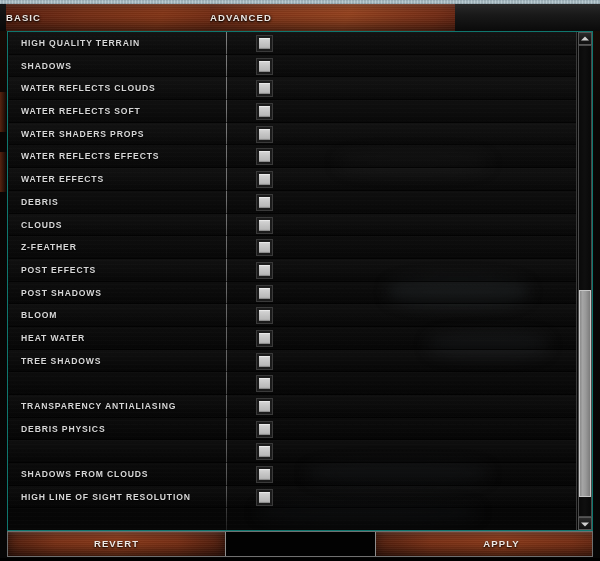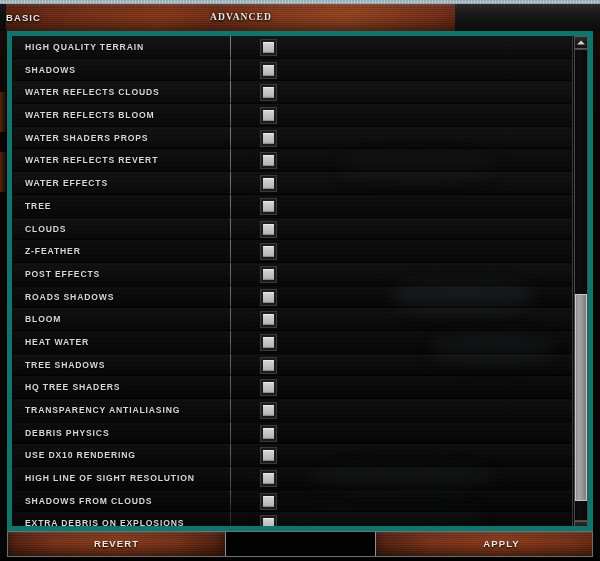--- a/index.html
+++ b/index.html
@@ -56,21 +56,21 @@
     height: 27px;
     overflow: hidden;
   }
   .tab .slab {
     position: absolute;
     top: 0; bottom: 0;
     left: -26px; right: -26px;
     transform: skewX(-24deg);
   }
   .tab-basic { left: 6px;  width: 240px; }
-  .tab-adv   { left: 210px; width: 245px; font-family: Liberation Serif, serif; }
+  .tab-adv   { left: 210px; width: 245px; }
 
   .tab-basic .slab {
     background:
       linear-gradient(to bottom,
         rgba(255,255,255,0.16) 0%,
         rgba(255,255,255,0.03) 12%,
         rgba(0,0,0,0.0) 30%,
         rgba(0,0,0,0.30) 100%),
       linear-gradient(to right, #5b1f10 0%, #7e3217 35%, #8e3a19 62%, #6a2613 100%);
     box-shadow: inset 0 0 14px rgba(0,0,0,0.55);
@@ -120,21 +120,21 @@
     position: absolute;
     top: 0; left: 448px; width: 160px; height: 27px;
     background: linear-gradient(to bottom, #2a2a2a 0%, #191919 40%, #0a0a0a 100%);
   }
 
   
   .panel {
     position: absolute;
     left: 7px; top: 31px;
     width: 586px; height: 500px;
-    border: 5px solid #0f766e;
+    border: 1px solid #0f766e;
     box-sizing: border-box;
     background: #080808;
     overflow: hidden;
   }
   .panel-inner {
     position: absolute;
     left: 0; top: 0;
     right: 0; bottom: 0;
     background:
       repeating-linear-gradient(
@@ -421,53 +421,53 @@
           <div class="rowbg"></div>
           <div class="rowline"></div>
           <div class="label">WATER REFLECTS CLOUDS</div>
           <div class="cb-wrap">
             <div class="cb"></div>
           </div>
         </div>
         <div class="row alt">
           <div class="rowbg"></div>
           <div class="rowline"></div>
-          <div class="label">WATER REFLECTS BLOOM</div>
+          <div class="label">WATER REFLECTS SOFT</div>
           <div class="cb-wrap">
             <div class="cb"></div>
           </div>
         </div>
         <div class="row">
           <div class="rowbg"></div>
           <div class="rowline"></div>
           <div class="label">WATER SHADERS PROPS</div>
           <div class="cb-wrap">
             <div class="cb"></div>
           </div>
         </div>
         <div class="row alt">
           <div class="rowbg"></div>
           <div class="rowline"></div>
-          <div class="label">WATER REFLECTS REVERT</div>
+          <div class="label">WATER REFLECTS EFFECTS</div>
           <div class="cb-wrap">
             <div class="cb"></div>
           </div>
         </div>
         <div class="row">
           <div class="rowbg"></div>
           <div class="rowline"></div>
           <div class="label">WATER EFFECTS</div>
           <div class="cb-wrap">
             <div class="cb"></div>
           </div>
         </div>
         <div class="row alt">
           <div class="rowbg"></div>
           <div class="rowline"></div>
-          <div class="label">TREE</div>
+          <div class="label">DEBRIS</div>
           <div class="cb-wrap">
             <div class="cb"></div>
           </div>
         </div>
         <div class="row">
           <div class="rowbg"></div>
           <div class="rowline"></div>
           <div class="label">CLOUDS</div>
           <div class="cb-wrap">
             <div class="cb"></div>
@@ -485,21 +485,21 @@
           <div class="rowbg"></div>
           <div class="rowline"></div>
           <div class="label">POST EFFECTS</div>
           <div class="cb-wrap">
             <div class="cb"></div>
           </div>
         </div>
         <div class="row alt">
           <div class="rowbg"></div>
           <div class="rowline"></div>
-          <div class="label">ROADS SHADOWS</div>
+          <div class="label">POST SHADOWS</div>
           <div class="cb-wrap">
             <div class="cb"></div>
           </div>
         </div>
         <div class="row">
           <div class="rowbg"></div>
           <div class="rowline"></div>
           <div class="label">BLOOM</div>
           <div class="cb-wrap">
             <div class="cb"></div>
@@ -517,21 +517,20 @@
           <div class="rowbg"></div>
           <div class="rowline"></div>
           <div class="label">TREE SHADOWS</div>
           <div class="cb-wrap">
             <div class="cb"></div>
           </div>
         </div>
         <div class="row alt">
           <div class="rowbg"></div>
           <div class="rowline"></div>
-          <div class="label">HQ TREE SHADERS</div>
           <div class="cb-wrap">
             <div class="cb"></div>
           </div>
         </div>
         <div class="row">
           <div class="rowbg"></div>
           <div class="rowline"></div>
           <div class="label">TRANSPARENCY ANTIALIASING</div>
           <div class="cb-wrap">
             <div class="cb"></div>
@@ -541,45 +540,36 @@
           <div class="rowbg"></div>
           <div class="rowline"></div>
           <div class="label">DEBRIS PHYSICS</div>
           <div class="cb-wrap">
             <div class="cb"></div>
           </div>
         </div>
         <div class="row">
           <div class="rowbg"></div>
           <div class="rowline"></div>
-          <div class="label">USE DX10 RENDERING</div>
+          <div class="cb-wrap">
+            <div class="cb"></div>
+          </div>
+        </div>
+        <div class="row alt">
+          <div class="rowbg"></div>
+          <div class="rowline"></div>
+          <div class="label">SHADOWS FROM CLOUDS</div>
           <div class="cb-wrap">
             <div class="cb"></div>
           </div>
         </div>
         <div class="row">
           <div class="rowbg"></div>
           <div class="rowline"></div>
           <div class="label">HIGH LINE OF SIGHT RESOLUTION</div>
-          <div class="cb-wrap">
-            <div class="cb"></div>
-          </div>
-        </div>
-        <div class="row alt">
-          <div class="rowbg"></div>
-          <div class="rowline"></div>
-          <div class="label">SHADOWS FROM CLOUDS</div>
-          <div class="cb-wrap">
-            <div class="cb"></div>
-          </div>
-        </div>
-        <div class="row alt">
-          <div class="rowbg"></div>
-          <div class="rowline"></div>
-          <div class="label">EXTRA DEBRIS ON EXPLOSIONS</div>
           <div class="cb-wrap">
             <div class="cb"></div>
           </div>
         </div>
       </div>
 
     <div class="scrollbar">
       <div class="sb-btn sb-up">
         <span class="sb-arrow"></span>
       </div>

